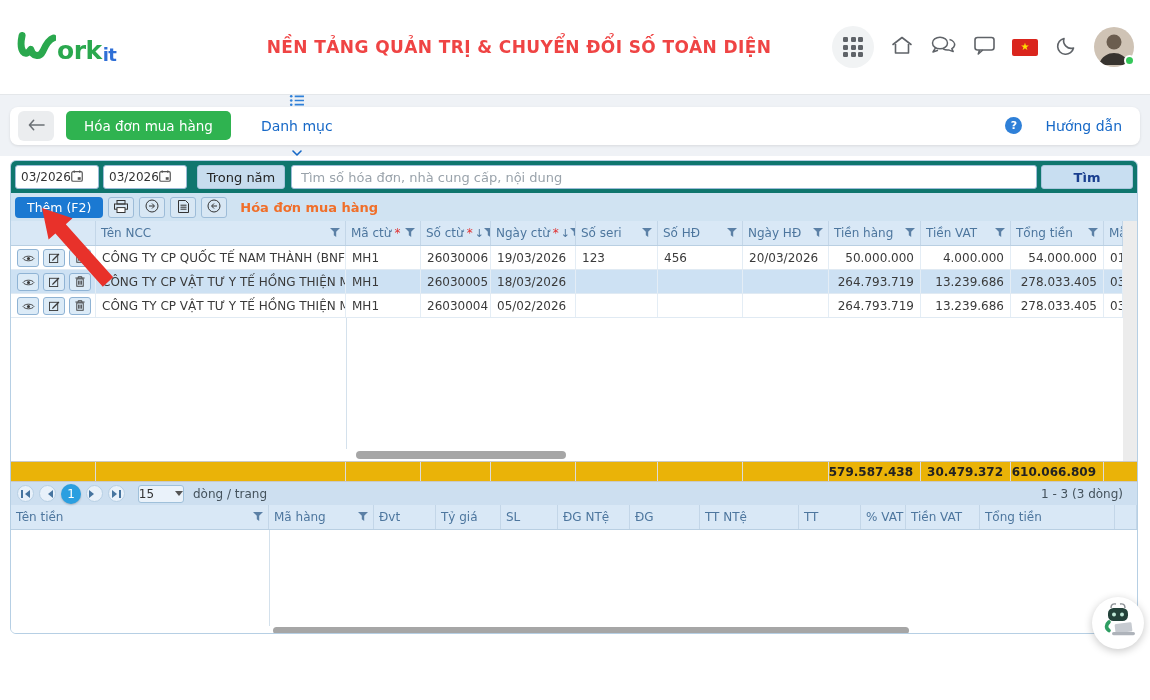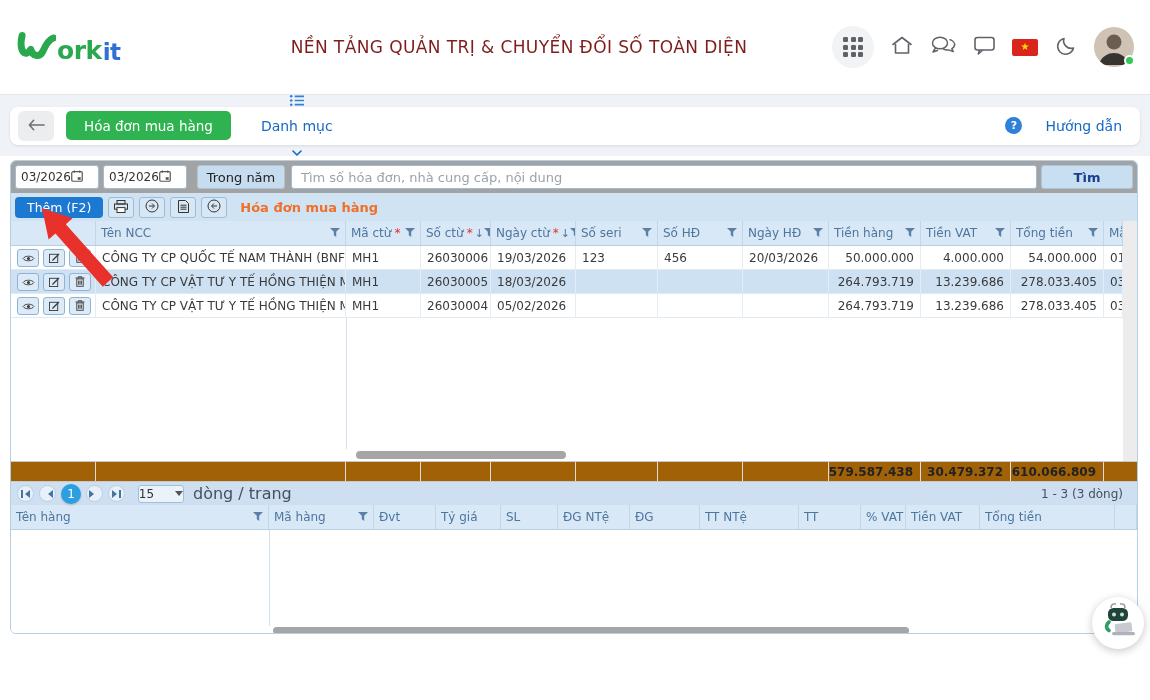--- a/index.html
+++ b/index.html
@@ -4,22 +4,22 @@
 <style>
   * { box-sizing: border-box; margin: 0; padding: 0; }
   html,body { width:1150px; height:700px; }
   body { font-family:"DejaVu Sans","Liberation Sans",sans-serif; background:#fff; position:relative; overflow:hidden; }
   .page { position:relative; width:1150px; height:700px; background:#fff; }
 
   
   .app-header { height:95px; display:flex; align-items:center; padding:0 16px; background:#fff; border-bottom:1px solid #e4e7ea; }
   .logo { display:flex; align-items:flex-end; gap:1px; width:190px; }
   .logo .lg-green { color:#2aa84e; font-weight:700; font-size:25px; letter-spacing:-0.5px; }
-  .logo .lg-blue  { color:#2f6fd6; font-weight:700; font-size:23px; letter-spacing:-0.5px; }
-  .app-title { flex:1; text-align:center; font-size:17px; color:#7f1d1d; letter-spacing:0.4px; white-space:nowrap; }
+  .logo .lg-blue  { color:#2f6fd6; font-weight:700; font-size:18px; letter-spacing:-0.5px; }
+  .app-title { flex:1; text-align:center; font-size:17px; color:#ef4444; letter-spacing:0.4px; white-space:nowrap;font-weight:bold; }
   .hicons { display:flex; align-items:center; gap:15px; }
   .apps-btn { width:42px; height:42px; border-radius:50%; background:#f1f3f4; display:flex; align-items:center; justify-content:center; cursor:pointer; }
   .apps-grid { display:grid; grid-template-columns:repeat(3,5px); grid-template-rows:repeat(3,5px); gap:2.5px; }
   .apps-grid i { background:#5f6368; border-radius:1.2px; }
   .hbtn { display:flex; align-items:center; justify-content:center; width:26px; height:26px; cursor:pointer; }
   .flag { width:26px; height:17px; background:#da251d; border-radius:2px; display:flex; align-items:center; justify-content:center; color:#ffde00; font-size:10px; line-height:1; }
   .avatar-wrap { position:relative; width:40px; height:40px; cursor:pointer; }
   .avatar-wrap svg { display:block; }
   .status-dot { position:absolute; right:-1px; bottom:1px; width:11px; height:11px; border-radius:50%; background:#34c759; border:2px solid #fff; }
 
@@ -30,21 +30,21 @@
   .green-btn { height:29px; background:#2fb350; color:#fff; border:none; border-radius:5px; font-size:13.5px; padding:0 18px; font-family:inherit; cursor:pointer; }
   .menu-group { display:flex; align-items:center; gap:7px; margin-left:30px; cursor:pointer;flex-direction:column; }
   .menu-label { color:#1668c7; font-size:14px; }
   .help-group { margin-left:auto; margin-right:10px; display:flex; align-items:center; gap:7px; cursor:pointer; }
   .qmark { width:17px; height:17px; border-radius:50%; background:#2f80d8; color:#fff; font-size:11px; font-weight:bold; display:flex; align-items:center; justify-content:center; }
   .help-label { color:#1668c7; font-size:14px;padding-left:16px; }
 
   
   .content-card { position:absolute; left:10px; top:160px; width:1128px; height:474px; background:#fff; border:1px solid #b6cfe4; border-radius:6px; overflow:hidden; }
 
-  .filter-row { height:32px; background:#a3a3a3; display:flex; align-items:center; padding:0 4px; gap:4px; }
+  .filter-row { height:32px; background:#0f766e; display:flex; align-items:center; padding:0 4px; gap:4px; }
   .date-field { width:84px; height:24px; background:#fff; border:1px solid #9dbcd8; border-radius:3px; display:flex; align-items:center; padding:0 5px; font-size:12px; color:#333; cursor:pointer; }
   .date-field svg { margin-left:auto; }
   .year-btn { width:88px; height:24px; margin-left:6px; background:#c7dcee; border:1px solid #a9c6de; border-radius:3px; font-size:13px; color:#222; display:flex; align-items:center; justify-content:center; cursor:pointer; }
   .search-input { flex:1; height:24px; border:1px solid #9dbcd8; border-radius:3px; font-size:13px; padding:0 9px; font-family:inherit; color:#333; margin-left:2px; }
   .search-input::placeholder { color:#9aa3ab; }
   .find-btn { width:92px; height:24px; background:#c8def1; border:1px solid #a9c6de; border-radius:3px; color:#1a3f8f; font-weight:bold; font-size:13px; display:flex; align-items:center; justify-content:center; cursor:pointer; }
 
   .action-row { height:28px; background:#d0e3f2; display:flex; align-items:center; padding:0 4px; gap:5px; }
   .add-btn { height:21px; background:#1b79d2; color:#fff; border:none; border-radius:4px; font-size:12.5px; padding:0 12px; font-family:inherit; cursor:pointer; }
   .ico-btn { width:26px; height:21px; background:#d8e7f4; border:1px solid #9dbcd8; border-radius:3px; display:flex; align-items:center; justify-content:center; cursor:pointer; }
@@ -64,33 +64,33 @@
   .mrow.selected { background:#cde1f3; }
   .td { display:flex; align-items:center; padding:0 6px; font-size:12px; color:#3a3a3a; border-right:1px solid #e4edf5; overflow:hidden; white-space:nowrap; }
   .td.num { justify-content:flex-end; }
   .acts { display:flex; align-items:center; gap:4px; padding-left:6px; border-right:1px solid #e4edf5; }
   .row-btn { width:22px; height:18px; background:#dcebf7; border:1px solid #8fb3d4; border-radius:3px; display:flex; align-items:center; justify-content:center; cursor:pointer; }
   .spacer { height:131px; position:relative; background:#fff; }
   .frozen-div { position:absolute; left:335px; top:0; bottom:0; width:1px; background:#d4e1ec; }
   .hscroll { height:12px; position:relative; background:#fff; }
   .hscroll .thumb { position:absolute; left:345px; top:2px; width:210px; height:8px; background:#a6a6a6; border-radius:4px; cursor:pointer; }
 
-  .totals-row { display:grid; grid-template-columns:85px 250px 75px 70px 85px 82px 85px 86px 92px 90px 93px minmax(0,1fr); height:21px; background:#a16207; border-top:1px solid #c9c9c9; border-bottom:1px solid #c9c9c9; }
+  .totals-row { display:grid; grid-template-columns:85px 250px 75px 70px 85px 82px 85px 86px 92px 90px 93px minmax(0,1fr); height:21px; background:#eab308; border-top:1px solid #c9c9c9; border-bottom:1px solid #c9c9c9; }
   .tcell { border-right:1px solid #dcdcdc; display:flex; align-items:center; justify-content:flex-end; padding:0 7px; font-size:12px; font-weight:bold; color:#222; white-space:nowrap; overflow:hidden; }
 
   
   .pagination { height:23px; background:#cddff0; display:flex; align-items:center; gap:5px; padding:0 6px; }
   .pg-btn { width:17px; height:17px; border-radius:50%; background:#e8f1fa; border:1px solid #b7cfe4; display:flex; align-items:center; justify-content:center; gap:1px; cursor:pointer; }
   .tri-l { width:0; height:0; border:4px solid transparent; border-right:5px solid #46749f; margin-left:-3px; }
   .tri-r { width:0; height:0; border:4px solid transparent; border-left:5px solid #46749f; margin-right:-3px; }
   .pg-bar { width:2px; height:8px; background:#46749f; }
   .pg-current { width:20px; height:20px; border-radius:50%; background:#2b9fe0; color:#fff; font-size:12px; display:flex; align-items:center; justify-content:center; cursor:pointer; box-shadow:0 1px 2px rgba(0,0,0,0.2); }
   .pg-size { width:46px; height:18px; background:#eaf2fa; border:1px solid #9fc0da; border-radius:3px; display:flex; align-items:center; justify-content:center; gap:21px; font-size:12px; color:#333; cursor:pointer; margin-left:8px; }
   .caret { width:0; height:0; border:4px solid transparent; border-top:5px solid #555; margin-top:4px; }
-  .per-page { font-size:16px; color:#44525c; margin-left:4px; }
+  .per-page { font-size:12px; color:#44525c; margin-left:4px; }
   .range-label { margin-left:auto; font-size:12px; color:#44525c; padding-right:8px; }
 
   
   .drow { display:grid; grid-template-columns:258px 105px 62px 65px 57px 72px 70px 99px 62px 45px 74px 135px minmax(0,1fr); }
   .dh { height:25px; background:#d9e8f6; border-bottom:1px solid #b9cfe2; }
   .dbody { height:96px; position:relative; background:#fff; }
   .dbody .frozen-div2 { position:absolute; left:258px; top:0; bottom:0; width:1px; background:#d4e1ec; }
   .bscroll { height:9px; position:relative; background:#fff; }
   .bscroll .thumb { position:absolute; left:262px; top:1px; width:636px; height:7px; background:#a6a6a6; border-radius:3.5px; cursor:pointer; }
 
@@ -506,21 +506,21 @@
       <div class="pg-size">
         <span>15</span>
         <span class="caret"></span>
       </div>
       <span class="per-page">dòng / trang</span>
       <span class="range-label">1 - 3 (3 dòng)</span>
     </div>
 
     <div class="drow dh">
       <div class="th">
-        <span>Tên hàng</span>
+        <span>Tên tiền</span>
         <span class="funnel"><svg width="10" height="9" viewBox="0 0 10 9">
               <path d="M0 0h10L6.2 3.8V9L3.8 7.2V3.8Z" fill="#5b80a6"></path>
             </svg></span>
       </div>
       <div class="th">
         <span>Mã hàng</span>
         <span class="funnel"><svg width="10" height="9" viewBox="0 0 10 9">
               <path d="M0 0h10L6.2 3.8V9L3.8 7.2V3.8Z" fill="#5b80a6"></path>
             </svg></span>
       </div>

